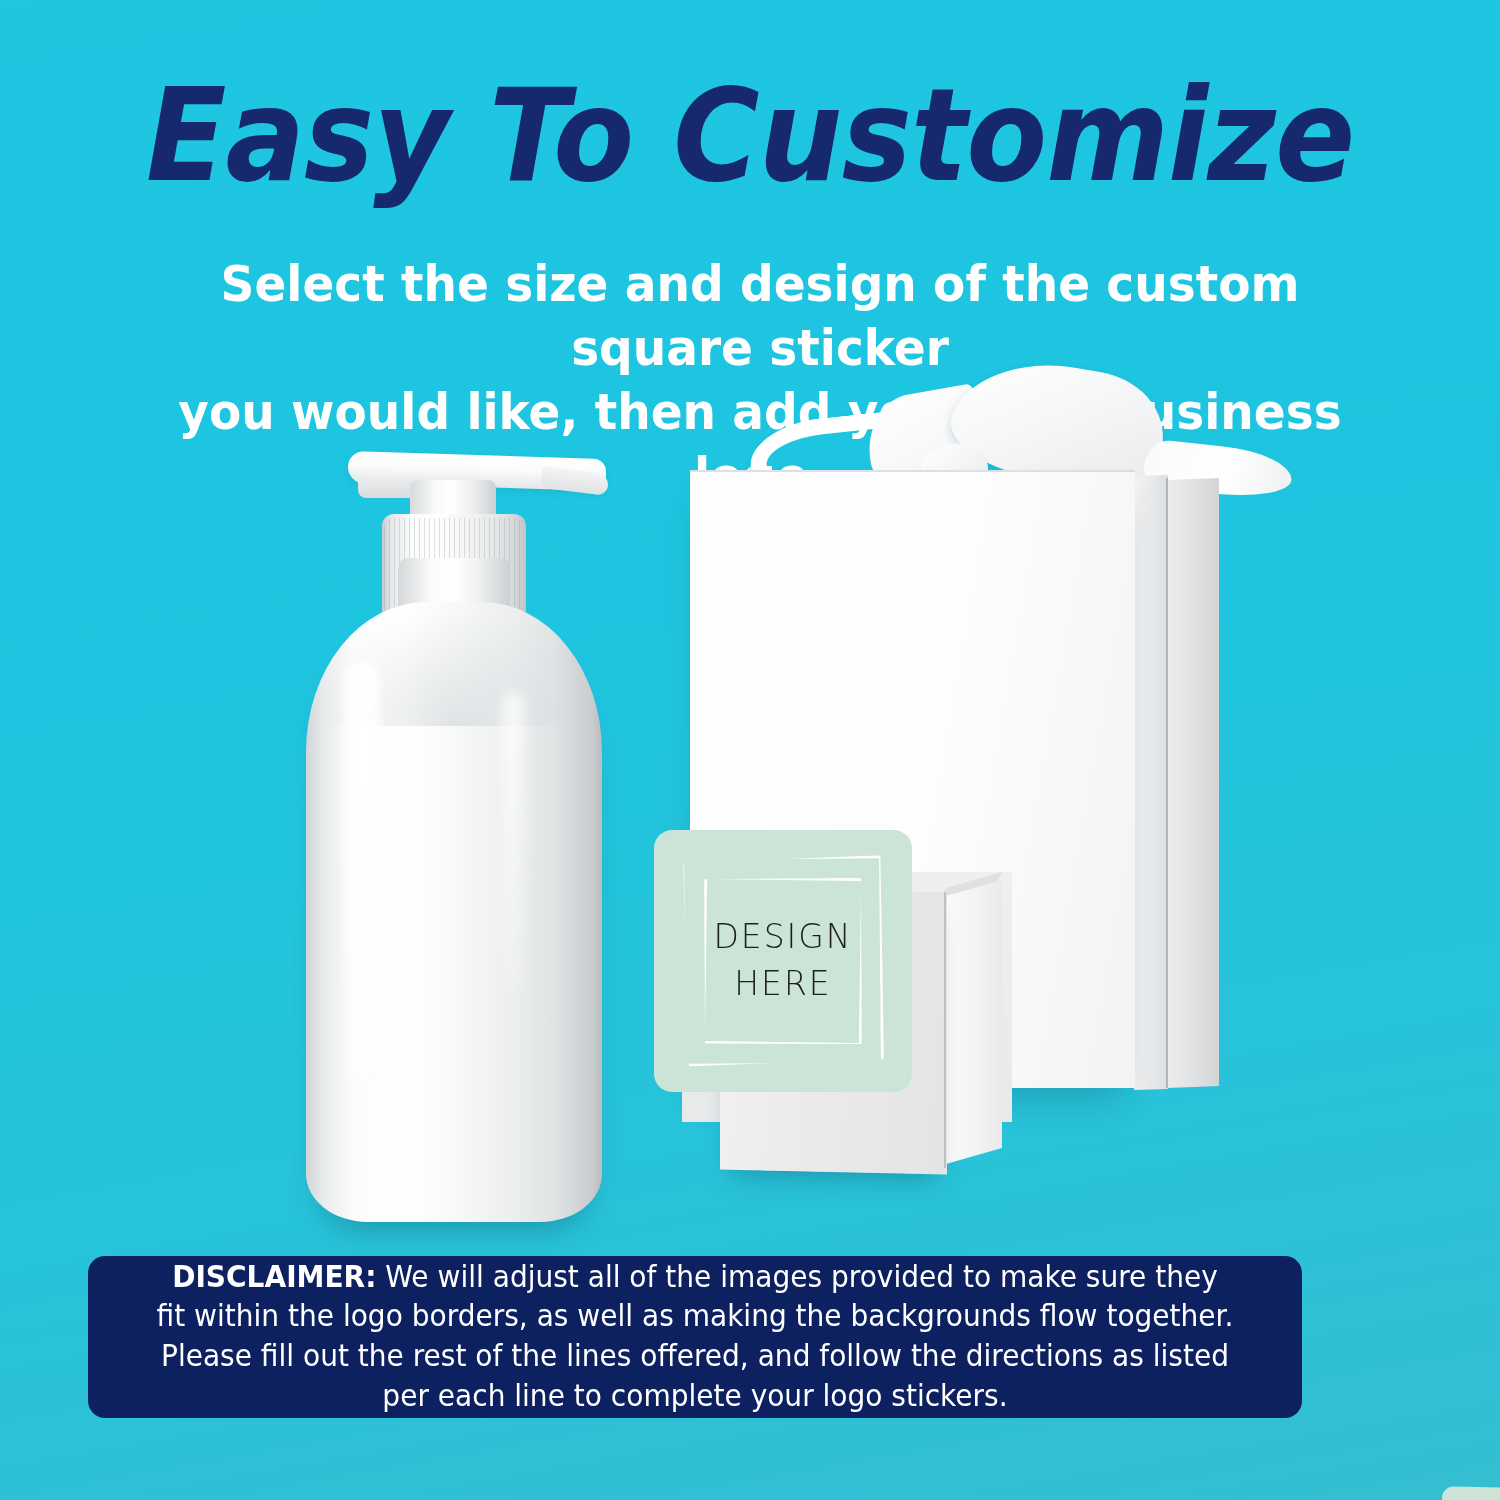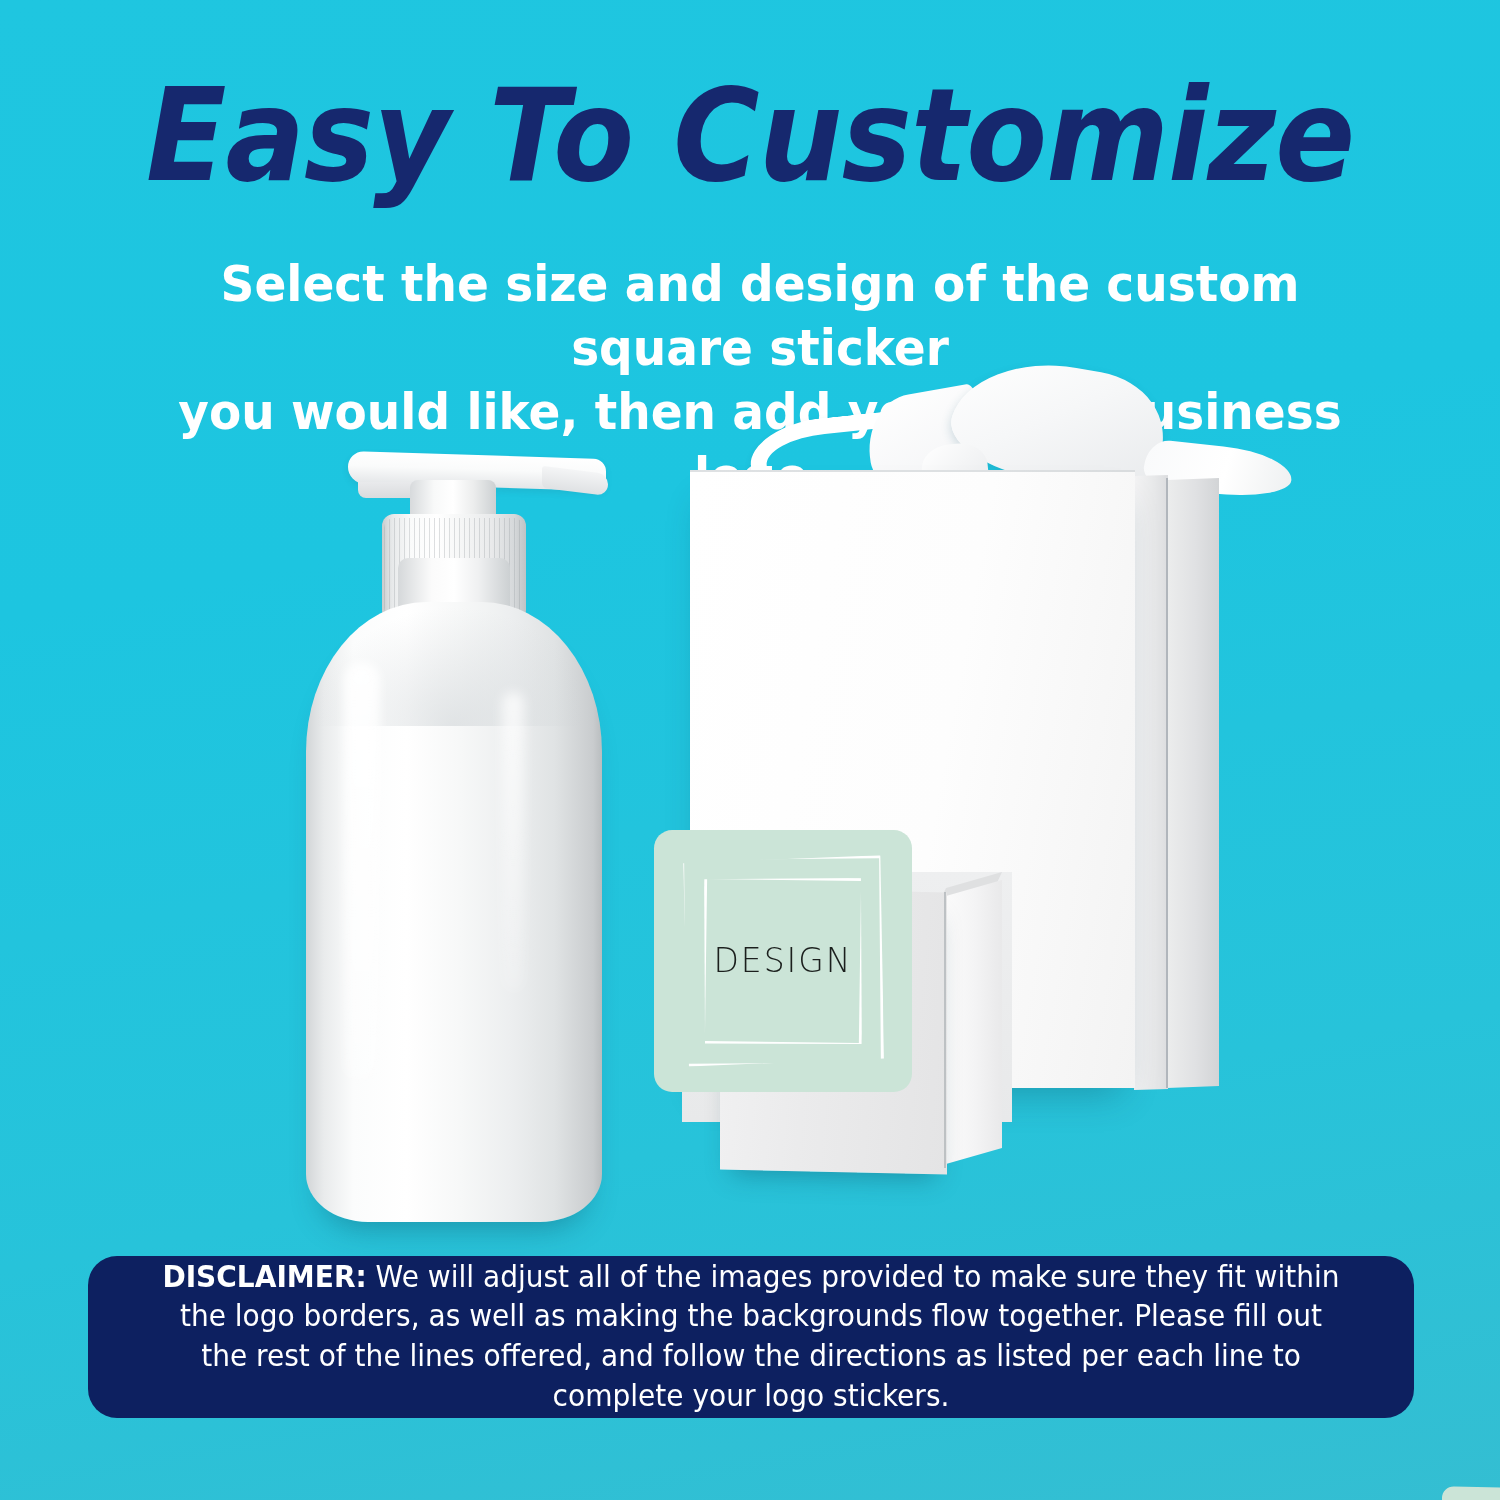--- a/index.html
+++ b/index.html
@@ -320,24 +320,24 @@
   #sticker-carton {
     left: 742px; top: 598px; width: 172px; height: 170px;
     transform: skewY(1.2deg);
   }
 
   
   #disclaimer {
     position: absolute;
     left: 88px;
     top: 1256px;
-    width: 1326px;
+    width: 1214px;
     height: 162px;
     background: #0d2060;
-    border-radius: 29px;
+    border-radius: 17px;
     display: flex;
     align-items: center;
     justify-content: center;
     padding: 0 38px;
   }
   #disclaimer-text {
     font-family: "DejaVu Sans", sans-serif;
     font-size: 29.5px;
     line-height: 1.34;
     color: #ffffff;
@@ -402,20 +402,21 @@
       <div class="bt-shoulder-shade"></div>
       <div class="bt-gloss1"></div>
       <div class="bt-gloss2"></div>
 
       <div class="sticker" id="sticker-bottle">
         <div class="sk-mint"></div>
         <div class="sk-frame-out"></div>
         <div class="sk-frame-in"></div>
         <div class="sk-text">
           <span>DESIGN</span>
+          <span>HERE</span>
         </div>
       </div>
     </div>
 
   </div>
 
   <div id="disclaimer">
     <div id="disclaimer-text">
       <b>DISCLAIMER:</b><span> We will adjust all of the images provided to make sure they fit within the logo borders, as well as making the backgrounds flow together. Please fill out the rest of the lines offered, and follow the directions as listed per each line to complete your logo stickers.</span>
     </div>

